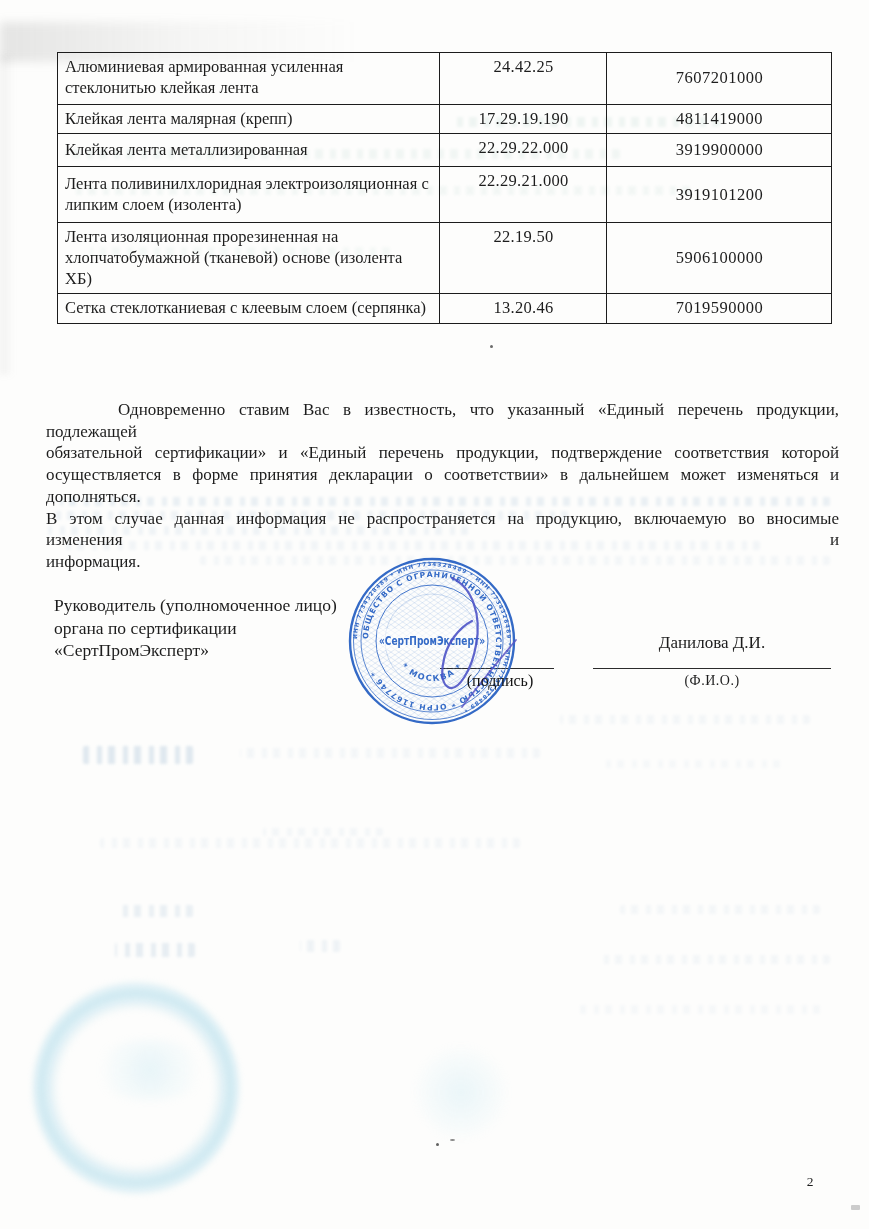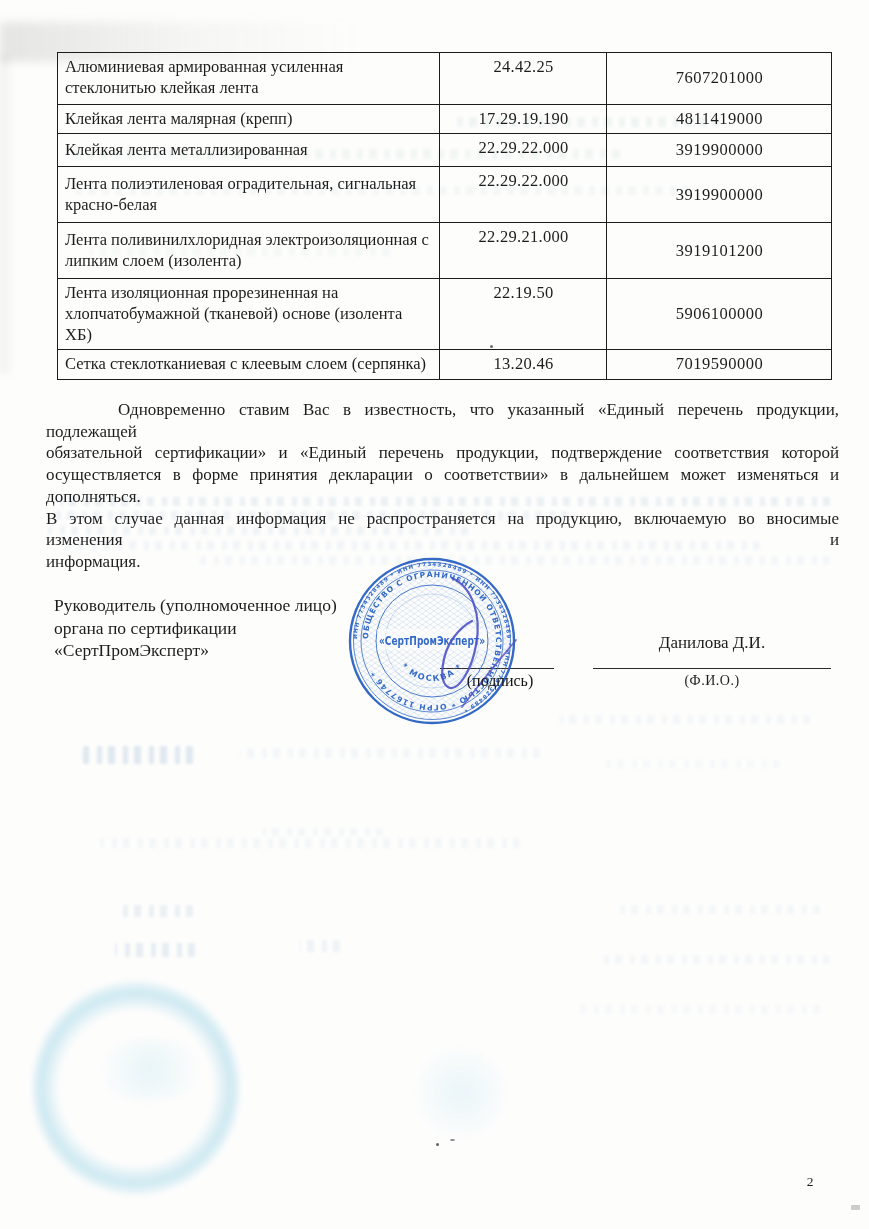--- a/index.html
+++ b/index.html
@@ -130,25 +130,20 @@
         <td class="c-okpd">24.42.25</td>
         <td class="c-tnved">7607201000</td>
       </tr>
       <tr style="height:22px">
         <td>Клейкая лента малярная (крепп)</td>
         <td class="c-okpd">17.29.19.190</td>
         <td class="c-tnved">4811419000</td>
       </tr>
       <tr style="height:33px">
         <td>Клейкая лента металлизированная</td>
-        <td class="c-okpd">22.29.22.000</td>
-        <td class="c-tnved">3919900000</td>
-      </tr>
-      <tr style="height:56px">
-        <td>Лента полиэтиленовая оградительная, сигнальная красно-белая</td>
         <td class="c-okpd">22.29.22.000</td>
         <td class="c-tnved">3919900000</td>
       </tr>
       <tr style="height:56px">
         <td>Лента поливинилхлоридная электроизоляционная с липким слоем (изолента)</td>
         <td class="c-okpd">22.29.21.000</td>
         <td class="c-tnved">3919101200</td>
       </tr>
       <tr style="height:56px">
         <td>Лента изоляционная прорезиненная на хлопчатобумажной (тканевой) основе (изолента ХБ)</td>

